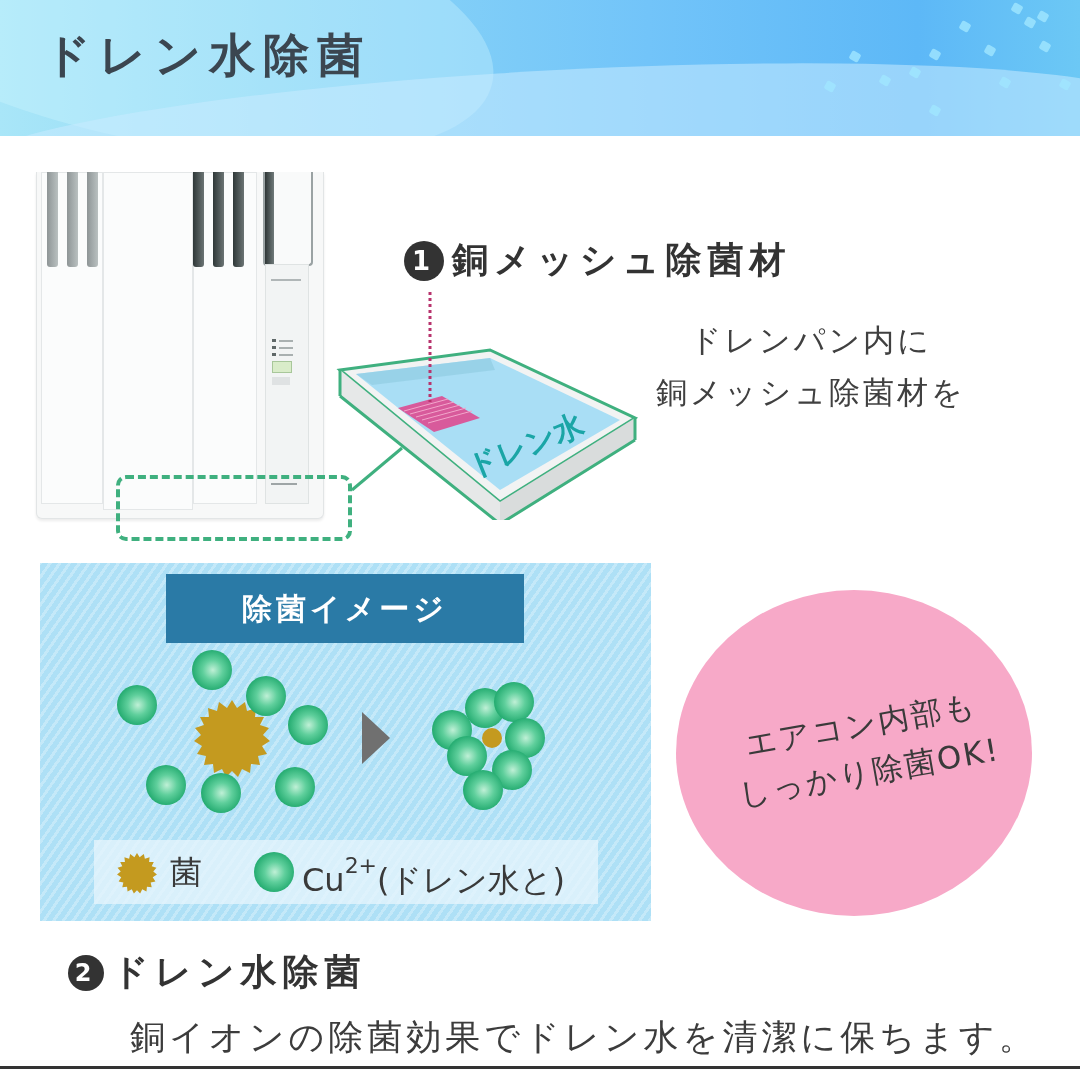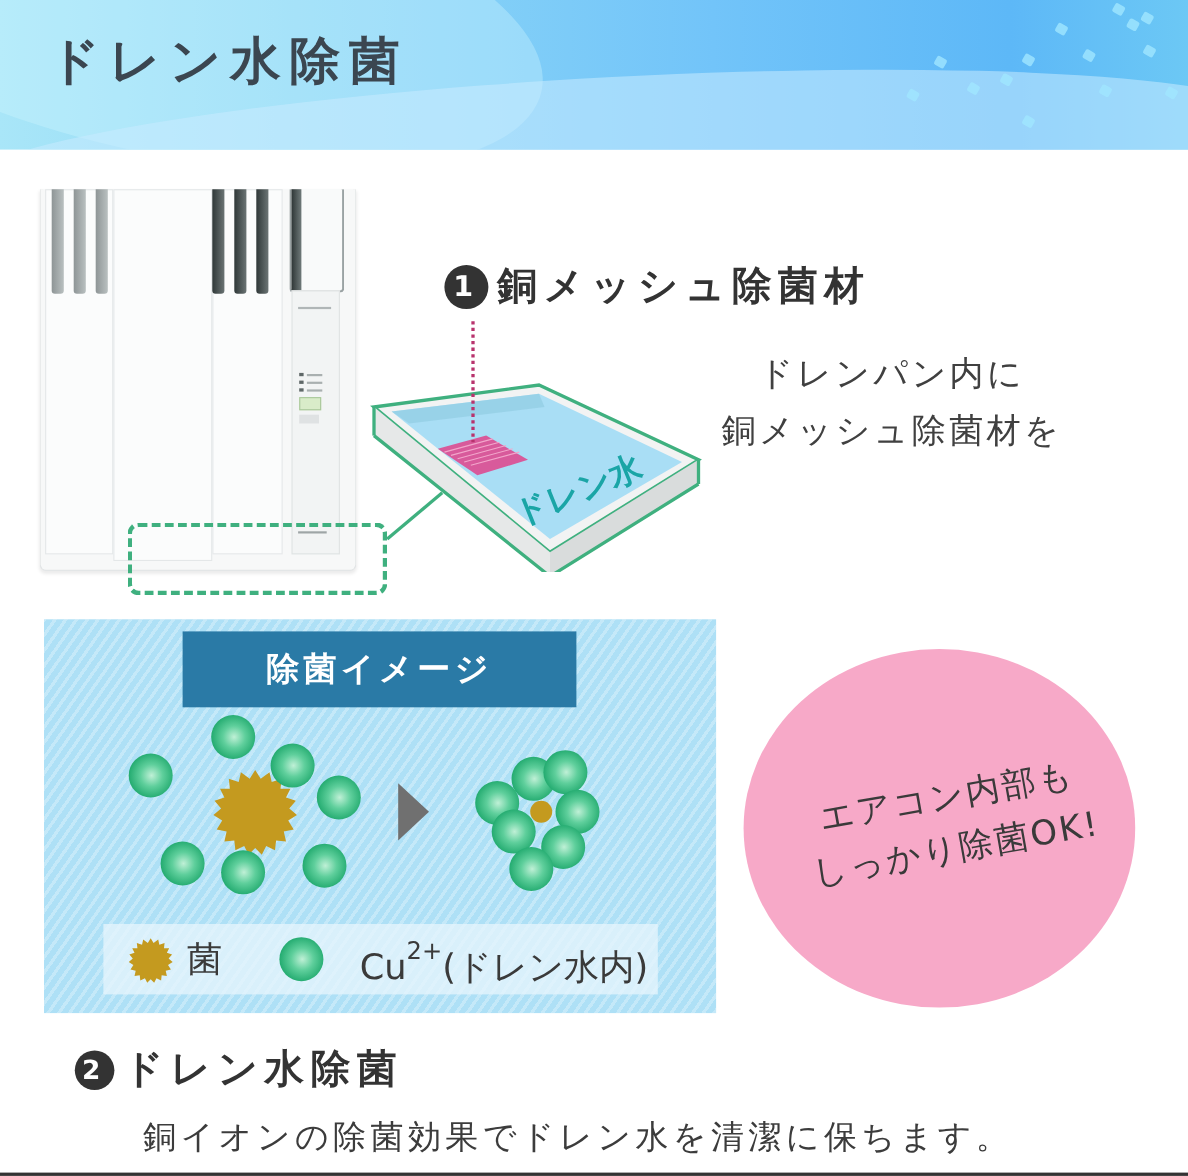--- a/index.html
+++ b/index.html
@@ -117,21 +117,21 @@
   }
   .pink-text {
     left: 700px; top: 700px; width: 330px; font-size: 31px; line-height: 48px; color: #3a3a3a;
     transform: rotate(-10deg); transform-origin: center; text-align: center; letter-spacing: 2px;
   }
 
   
   .h2 { left: 68px; top: 948px; font-size: 36px; font-weight: bold; color: #333; letter-spacing: 6px; white-space: nowrap; }
   .h2 .txt { vertical-align: middle; margin-left: 8px; }
   .h2 .num-circle { width: 36px; height: 36px; line-height: 36px; font-size: 24px; }
-  .sub { left: 130px; top: 1014px; font-size: 30px; color: #3c3c3c; letter-spacing: 4px; white-space: nowrap; }
+  .sub { left: 130px; top: 1014px; font-size: 35px; color: #3c3c3c; letter-spacing: 4px; white-space: nowrap; }
 
   .bottom-line { left: 0; top: 1066px; width: 1080px; height: 3px; background: #333; }
 </style>
 </head>
 <body>
 
 <div class="abs banner">
   <div class="wave2"></div>
   <div class="wave"></div>
   <div class="flake" style="left:850px;top:52px"></div>
@@ -245,21 +245,21 @@
 
 <div class="abs legend">
   <div class="item" style="left:22px">
     <svg style="position:absolute;left:0;top:2px" width="42" height="42" viewBox="0 0 80 80">
       <polygon fill="#c49a1f" points="40,2 45,10 53,4 55,13 64,10 63,19 72,19 68,27 77,30 71,37 78,43 70,48 75,56 66,58 68,67 59,66 58,75 50,71 46,79 40,73 34,79 30,71 22,75 21,66 12,67 14,58 5,56 10,48 2,43 9,37 3,30 12,27 8,19 17,19 16,10 25,13 27,4 35,10"></polygon>
     </svg>
     <span style="margin-left:54px">菌</span>
   </div>
   <div class="item" style="left:160px">
     <div class="lg-ball" style="left:0"></div>
-    <span style="margin-left:73px">Cu</span><sup>2+</sup><span>(ドレン水内)</span>
+    <span style="margin-left:48px">Cu</span><sup>2+</sup><span>(ドレン水と)</span>
   </div>
 </div>
 
 <div class="abs pink"></div>
 <div class="abs pink-text">
   <div>エアコン内部も</div>
   <div>しっかり除菌OK!</div>
 </div>
 
 <div class="abs h2">

